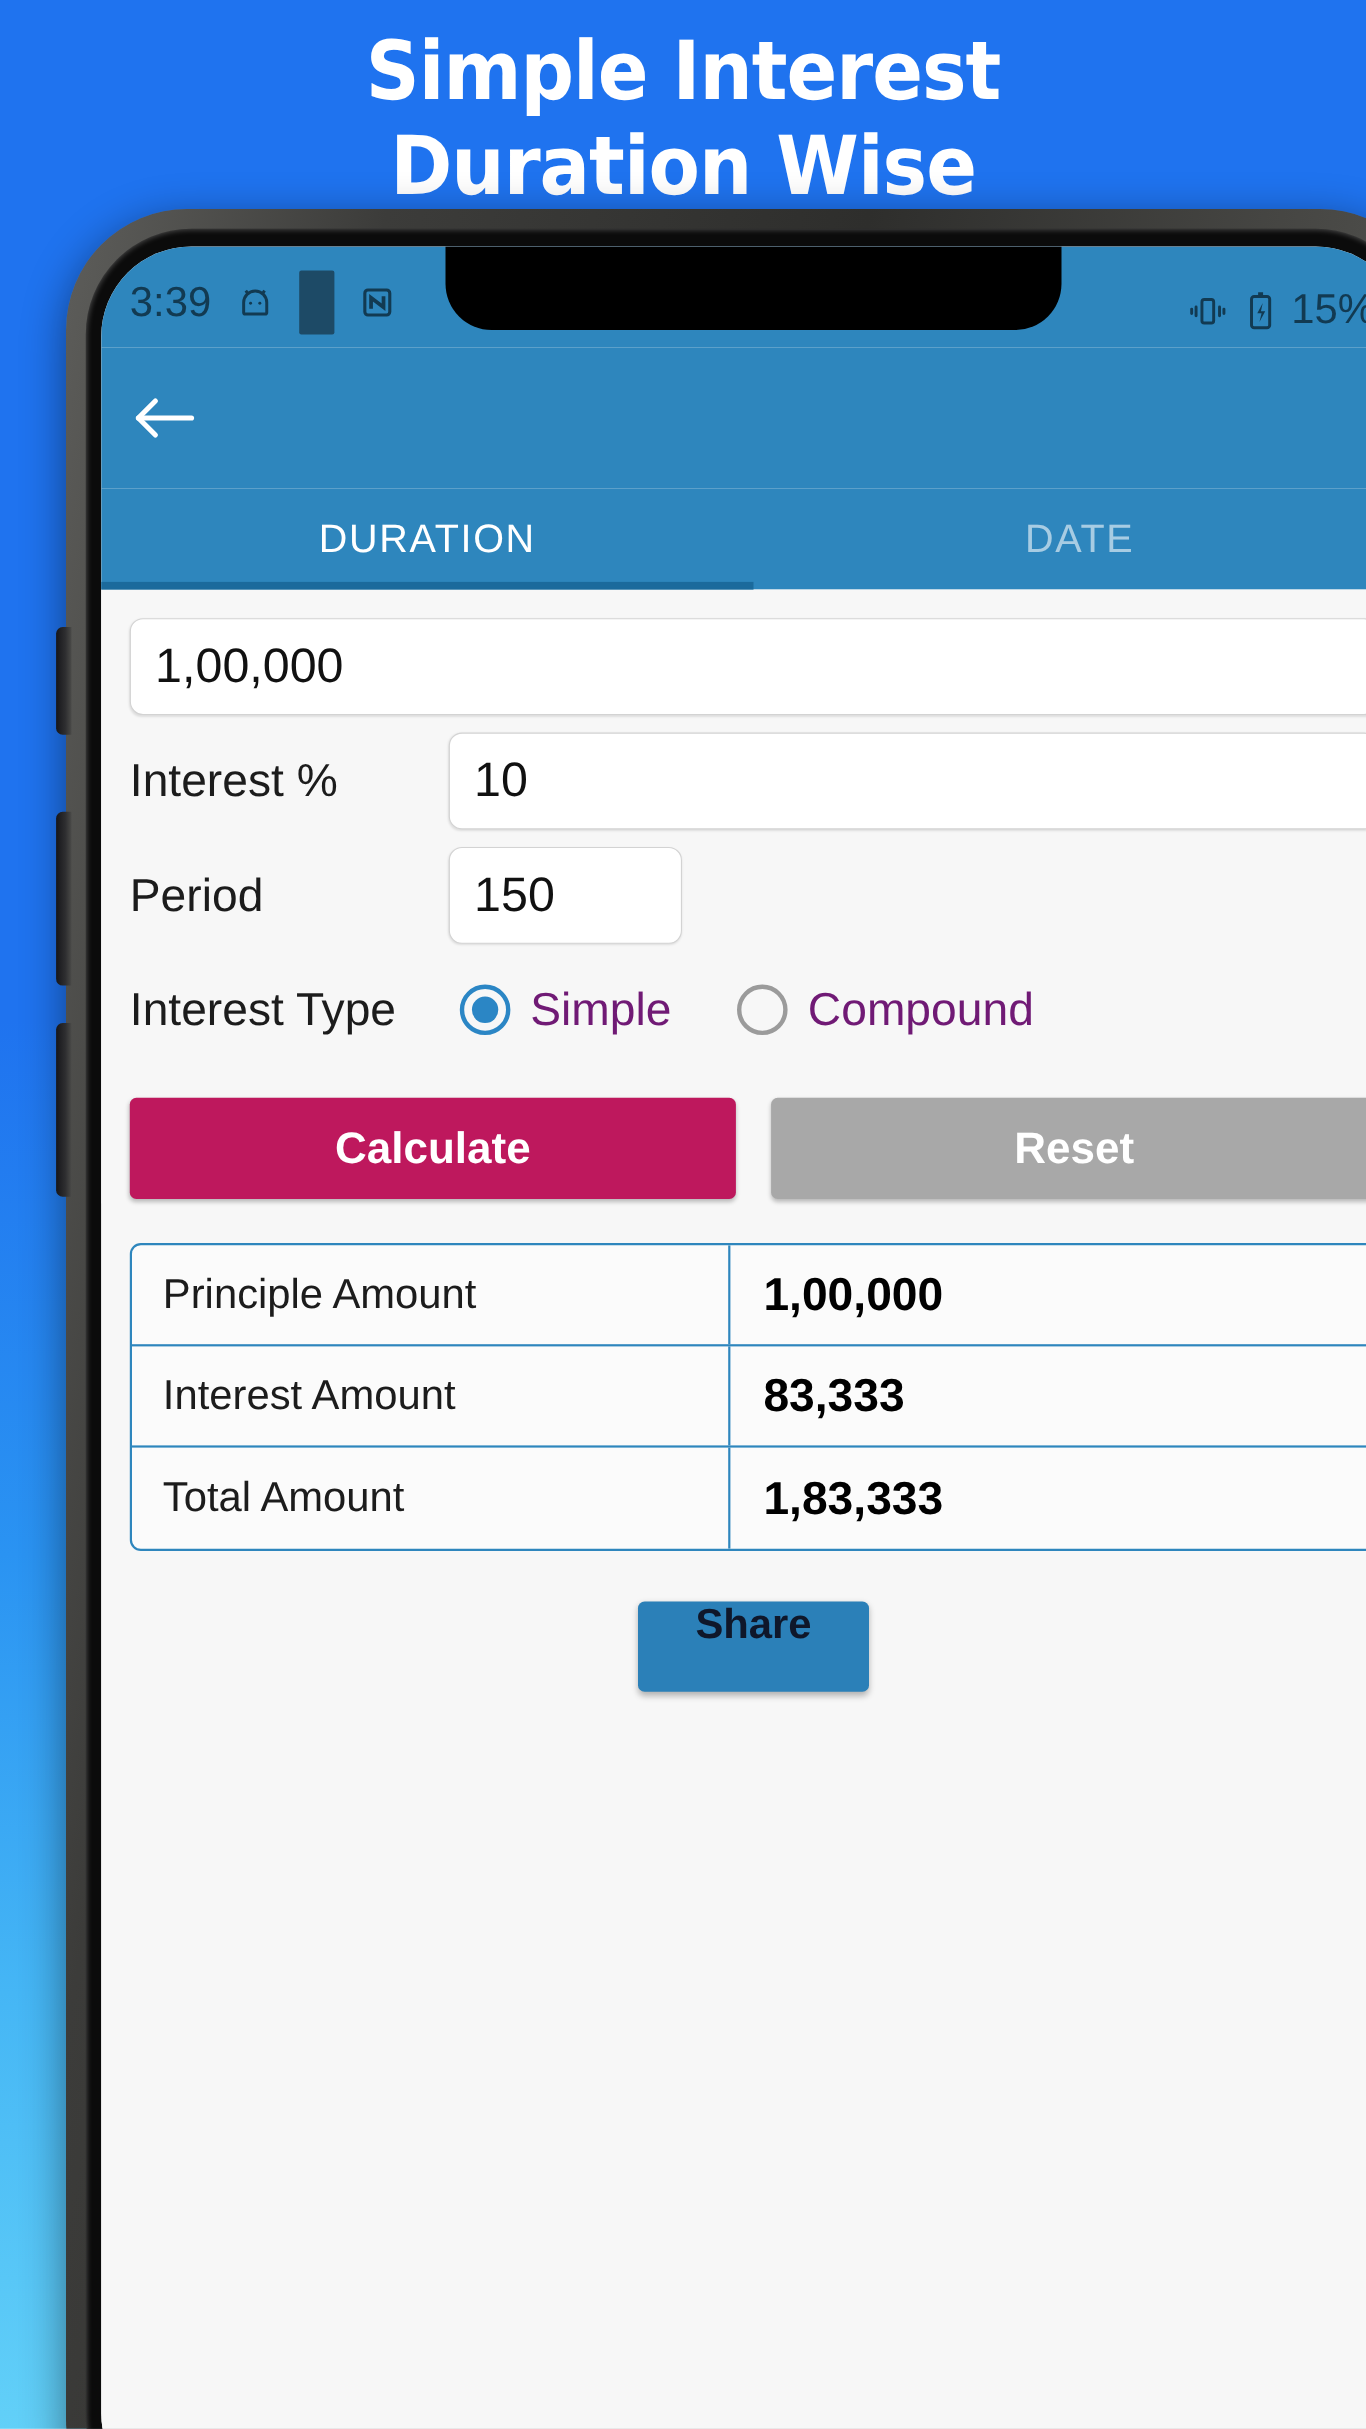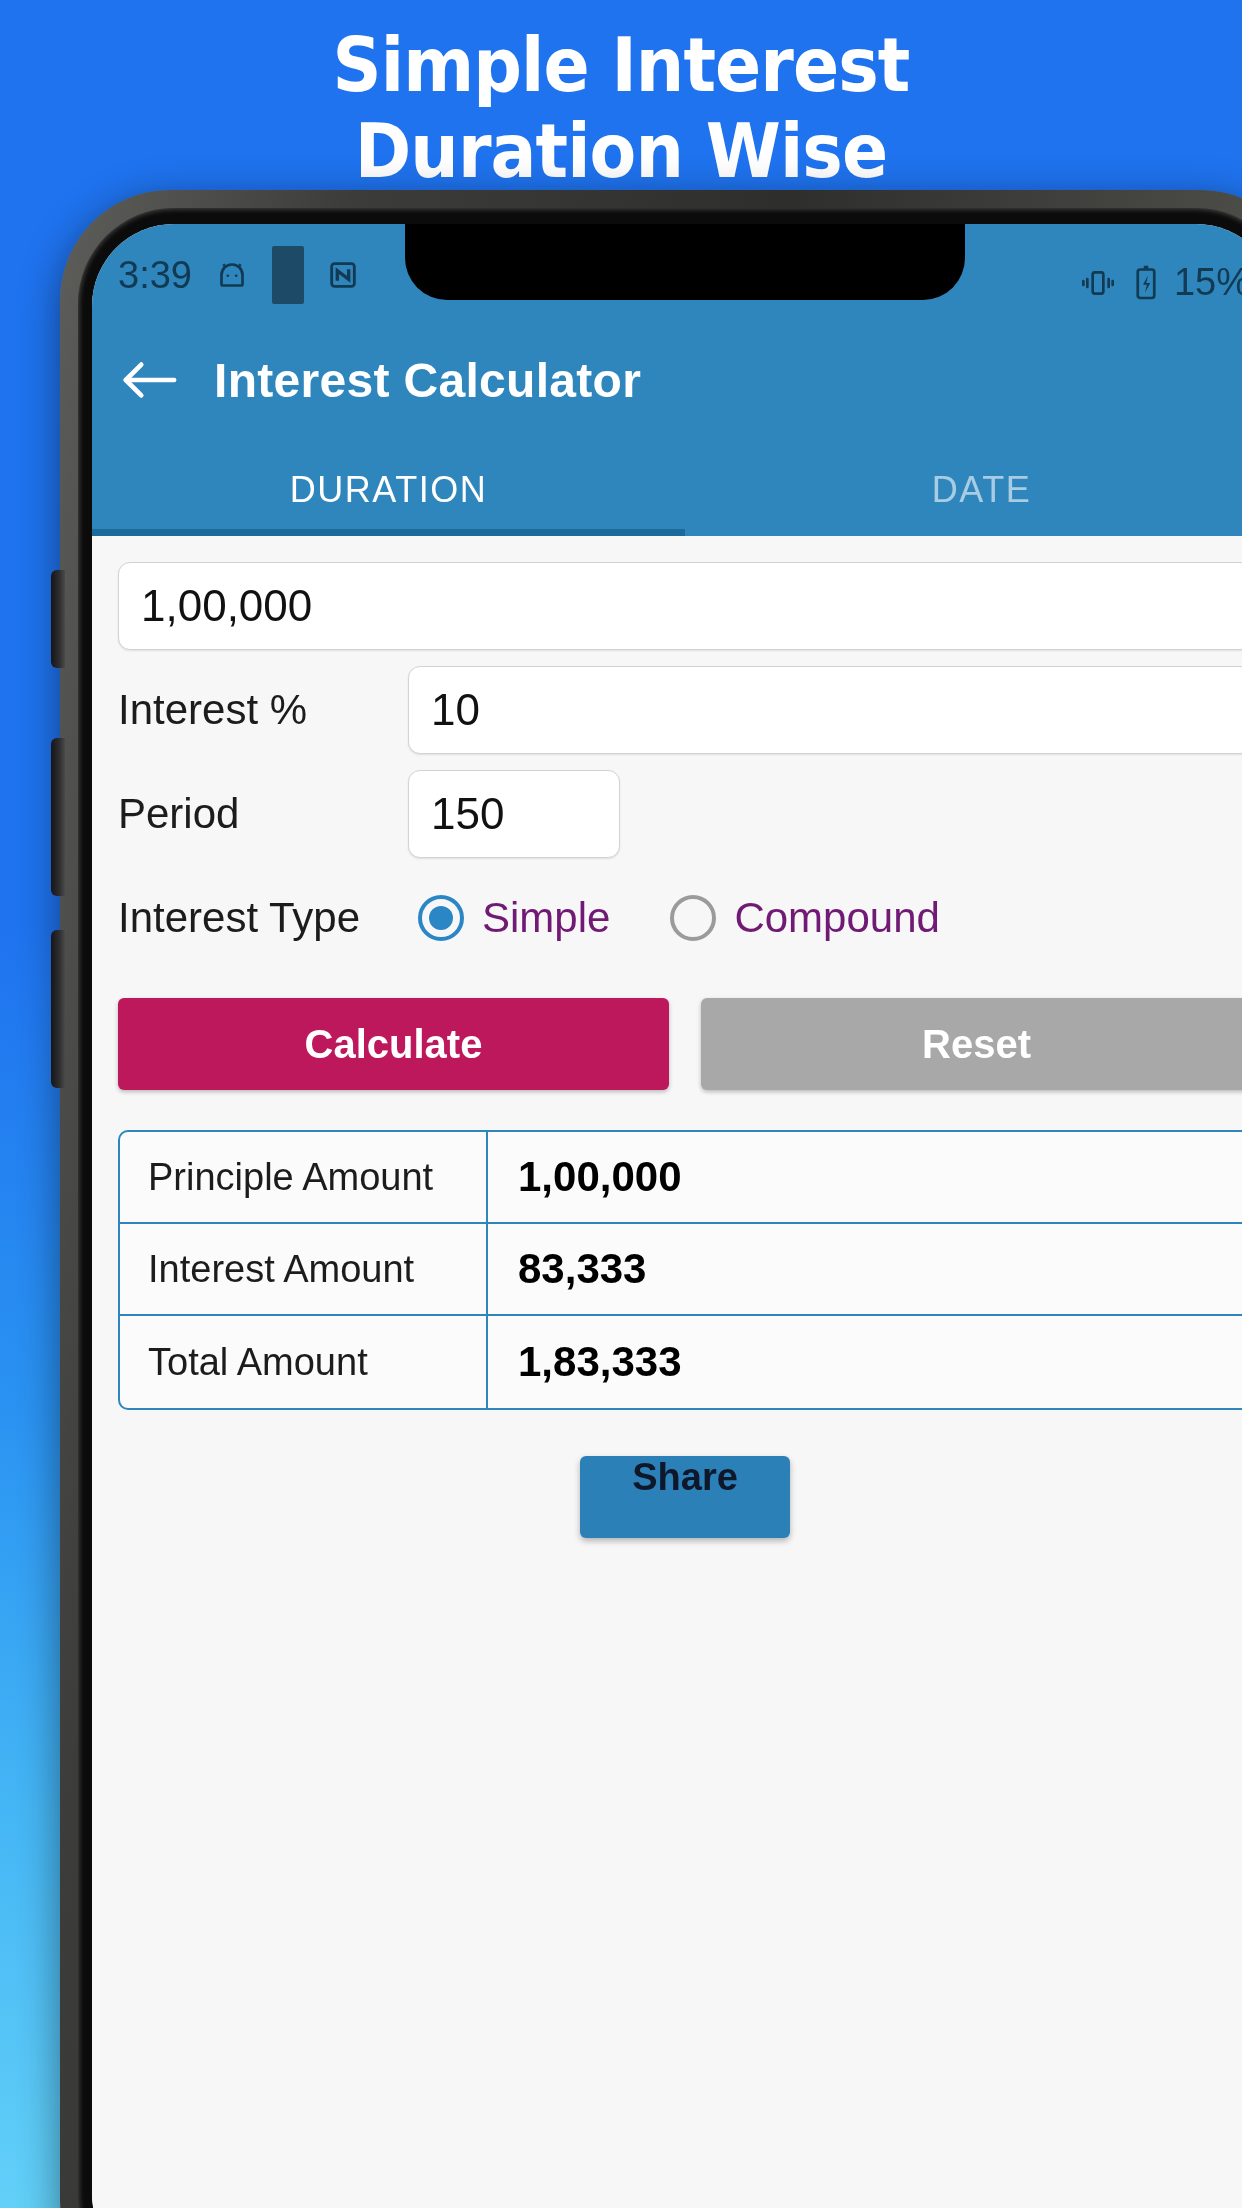--- a/index.html
+++ b/index.html
@@ -261,21 +261,21 @@
     overflow: hidden;
     background: #fbfbfb;
   }
   .result-row {
     display: flex;
     height: 92px;
     border-bottom: 2px solid #2e86bd;
   }
   .result-row:last-child { border-bottom: none; }
   .result-key {
-    width: 368px;
+    width: 544px;
     display: flex;
     align-items: center;
     padding-left: 28px;
     font-size: 38px;
     color: #1c1c1c;
     border-right: 2px solid #2e86bd;
   }
   .result-val {
     flex: 1;
     display: flex;
@@ -362,21 +362,20 @@
         </div>
       </div>
 
       <div class="appbar">
         <div class="back-arrow">
           <svg width="58" height="44" viewBox="0 0 30 22" fill="none" stroke="#ffffff" stroke-width="2.4" stroke-linecap="round" stroke-linejoin="round">
             <path d="M28 11 H3"></path>
             <path d="M11 3 L3 11 L11 19"></path>
           </svg>
         </div>
-        <div class="appbar-title">Interest Calculator</div>
       </div>
 
       <div class="tabs">
         <div class="tab active">
           <span>DURATION</span>
         </div>
         <div class="tab inactive">
           <span>DATE</span>
         </div>
       </div>

